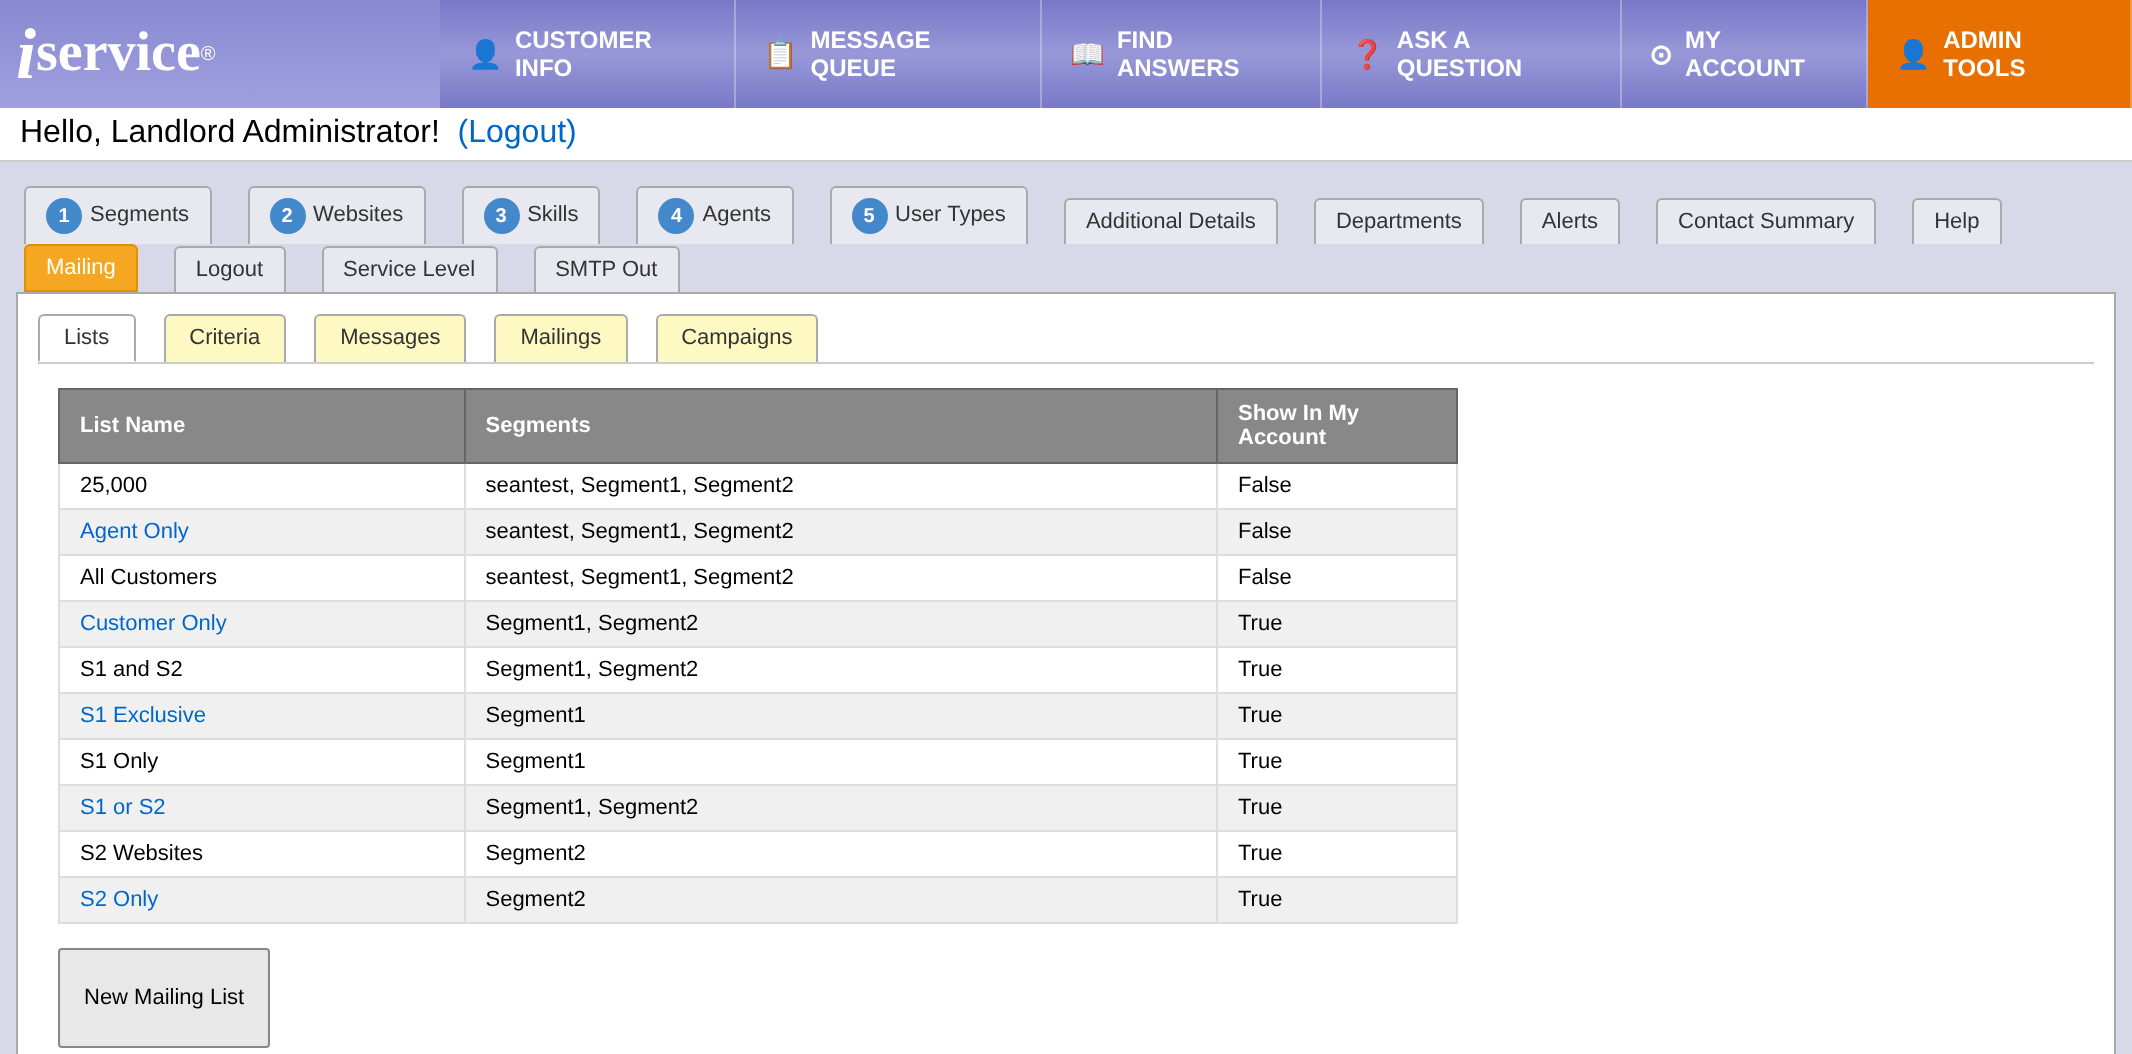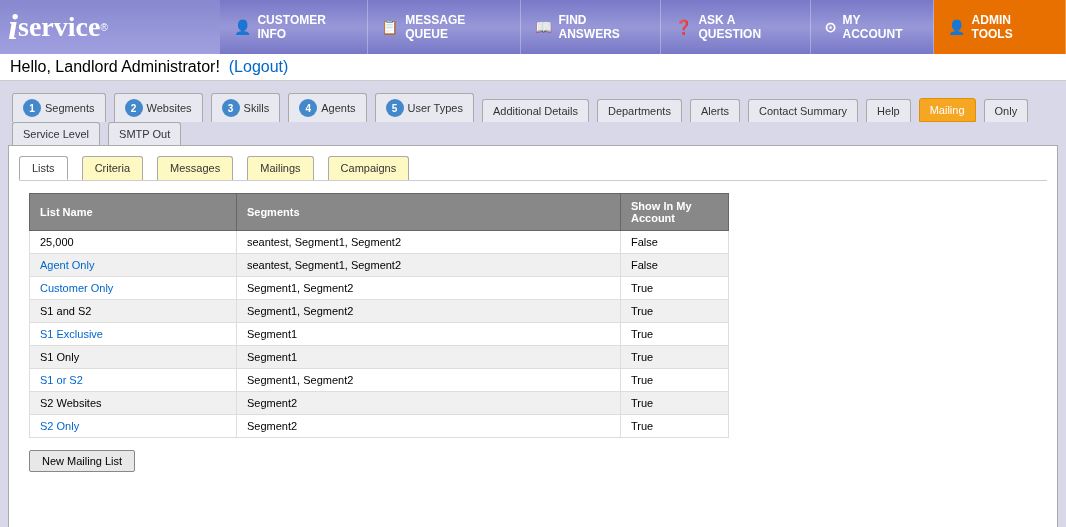--- a/index.html
+++ b/index.html
@@ -17,42 +17,42 @@
 
     
     .hello-bar { background: white; padding: 4px 10px; font-size: 16px; border-bottom: 1px solid #ccc; }
     .hello-bar a { color: #0066cc; text-decoration: none; }
 
     
     .main-content { background: #d8d8e8; padding: 8px; }
 
     
     .tabs-row { display: flex; flex-wrap: wrap; gap: 0; margin-bottom: 0; background: #d8d8e8; padding: 4px 4px 0 4px; align-items: flex-end; }
-    .tab { padding: 5px 10px; border: 1px solid #aaa; background: #e8e8f0; cursor: pointer; font-size: 11px; color: #333; border-bottom: none; border-radius: 3px 3px 0 0; margin-right: 8px; position: relative; }
+    .tab { padding: 5px 10px; border: 1px solid #aaa; background: #e8e8f0; cursor: pointer; font-size: 11px; color: #333; border-bottom: none; border-radius: 3px 3px 0 0; margin-right: 18px; position: relative; }
     .tab.active-tab { background: white; border-bottom: 1px solid white; color: #000; }
     .tab.highlighted { background: #f5a623; color: white; border-color: #e09000; }
     .tab-badge { display: inline-flex; align-items: center; justify-content: center; width: 18px; height: 18px; border-radius: 50%; background: #4488cc; color: white; font-size: 10px; font-weight: bold; margin-right: 4px; }
 
     
     .content-box { background: white; border: 1px solid #aaa; padding: 10px; min-height: 420px; }
 
     
     .sub-tabs { display: flex; gap: 12px; margin-bottom: 12px; border-bottom: 1px solid #ccc; }
     .sub-tab { padding: 5px 12px; border: 1px solid #aaa; background: #fef9c3; cursor: pointer; font-size: 11px; color: #333; border-bottom: none; border-radius: 3px 3px 0 0; margin-right: 2px; }
     .sub-tab.active { background: white; border-bottom: 1px solid white; }
 
     
     .mailing-table { width: 700px; border-collapse: collapse; margin: 0 auto 0 10px; }
     .mailing-table th { background: #888888; color: white; padding: 6px 10px; text-align: left; font-size: 11px; border: 1px solid #666; }
     .mailing-table td { padding: 5px 10px; border: 1px solid #ddd; font-size: 11px; }
     .mailing-table tr:nth-child(even) td { background: #f0f0f0; }
     .mailing-table tr:nth-child(odd) td { background: #ffffff; }
     .link-cell { color: #0066cc; cursor: pointer; text-decoration: none; }
 
-    .new-list-btn { margin: 12px 10px; padding: 4px 12px; border: 1px solid #888; background: #e8e8e8; cursor: pointer; font-size: 11px; border-radius: 2px; }
+    .new-list-btn { margin: 12px 10px; padding: 18px 12px; border: 1px solid #888; background: #e8e8e8; cursor: pointer; font-size: 11px; border-radius: 2px; }
   </style>
 </head>
 <body>
 
 <div class="header">
   <div class="logo-area">
     <span class="logo-i">i</span>
     <span class="logo-service">service</span>
     <span class="logo-tm">®</span>
   </div>
@@ -96,52 +96,57 @@
       <div class="tab"><span class="tab-badge">2</span><span>Websites</span></div>
       <div class="tab"><span class="tab-badge">3</span><span>Skills</span></div>
       <div class="tab"><span class="tab-badge">4</span><span>Agents</span></div>
       <div class="tab"><span class="tab-badge">5</span><span>User Types</span></div>
       <div class="tab"><span>Additional Details</span></div>
       <div class="tab"><span>Departments</span></div>
       <div class="tab"><span>Alerts</span></div>
       <div class="tab"><span>Contact Summary</span></div>
       <div class="tab"><span>Help</span></div>
       <div class="tab active-tab highlighted"><span>Mailing</span></div>
-      <div class="tab"><span>Only</span></div>
+      <div class="tab"><span>Logout</span></div>
       <div class="tab"><span>Service Level</span></div>
       <div class="tab"><span>SMTP Out</span></div>
     </div>
 
   <div class="content-box">
     
     <div class="sub-tabs" id="sub-tabs-row">
         <div class="sub-tab active">Lists</div>
         <div class="sub-tab">Criteria</div>
         <div class="sub-tab">Messages</div>
         <div class="sub-tab">Mailings</div>
         <div class="sub-tab">Campaigns</div>
       </div>
 
     
     <table class="mailing-table" id="mailing-table">
       <thead>
         <tr>
           <th>List Name</th>
           <th>Segments</th>
-          <th style="width:108px">Show In My Account</th>
+          <th style="width:120px">Show In My Account</th>
         </tr>
       </thead>
       <tbody id="table-body">
           <tr>
             <td>25,000</td>
             <td>seantest, Segment1, Segment2</td>
             <td>False</td>
           </tr>
           <tr>
             <td><a class="link-cell" href="#">Agent Only</a></td>
+            <td>seantest, Segment1, Segment2</td>
+            <td>False</td>
+          </tr>
+          <tr>
+            <td>All Customers</td>
             <td>seantest, Segment1, Segment2</td>
             <td>False</td>
           </tr>
           <tr>
             <td><a class="link-cell" href="#">Customer Only</a></td>
             <td>Segment1, Segment2</td>
             <td>True</td>
           </tr>
           <tr>
             <td>S1 and S2</td>

